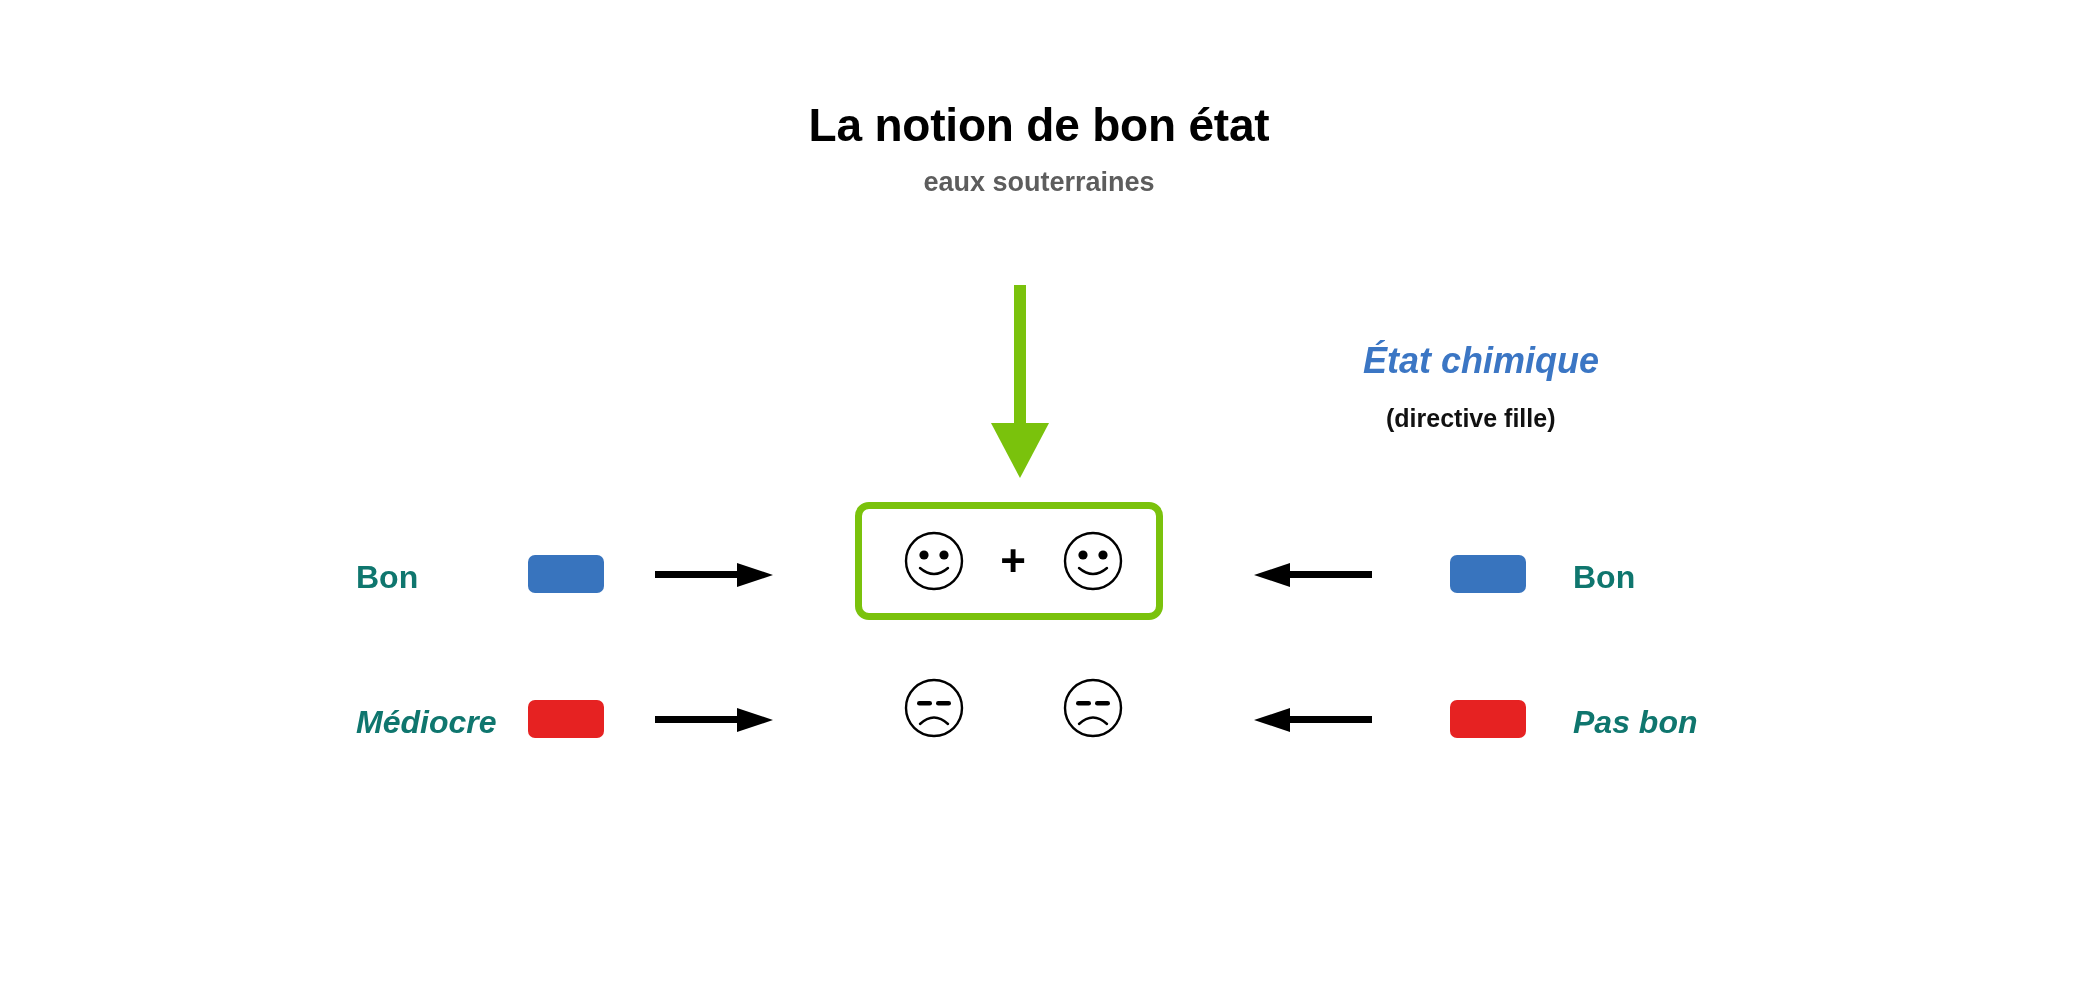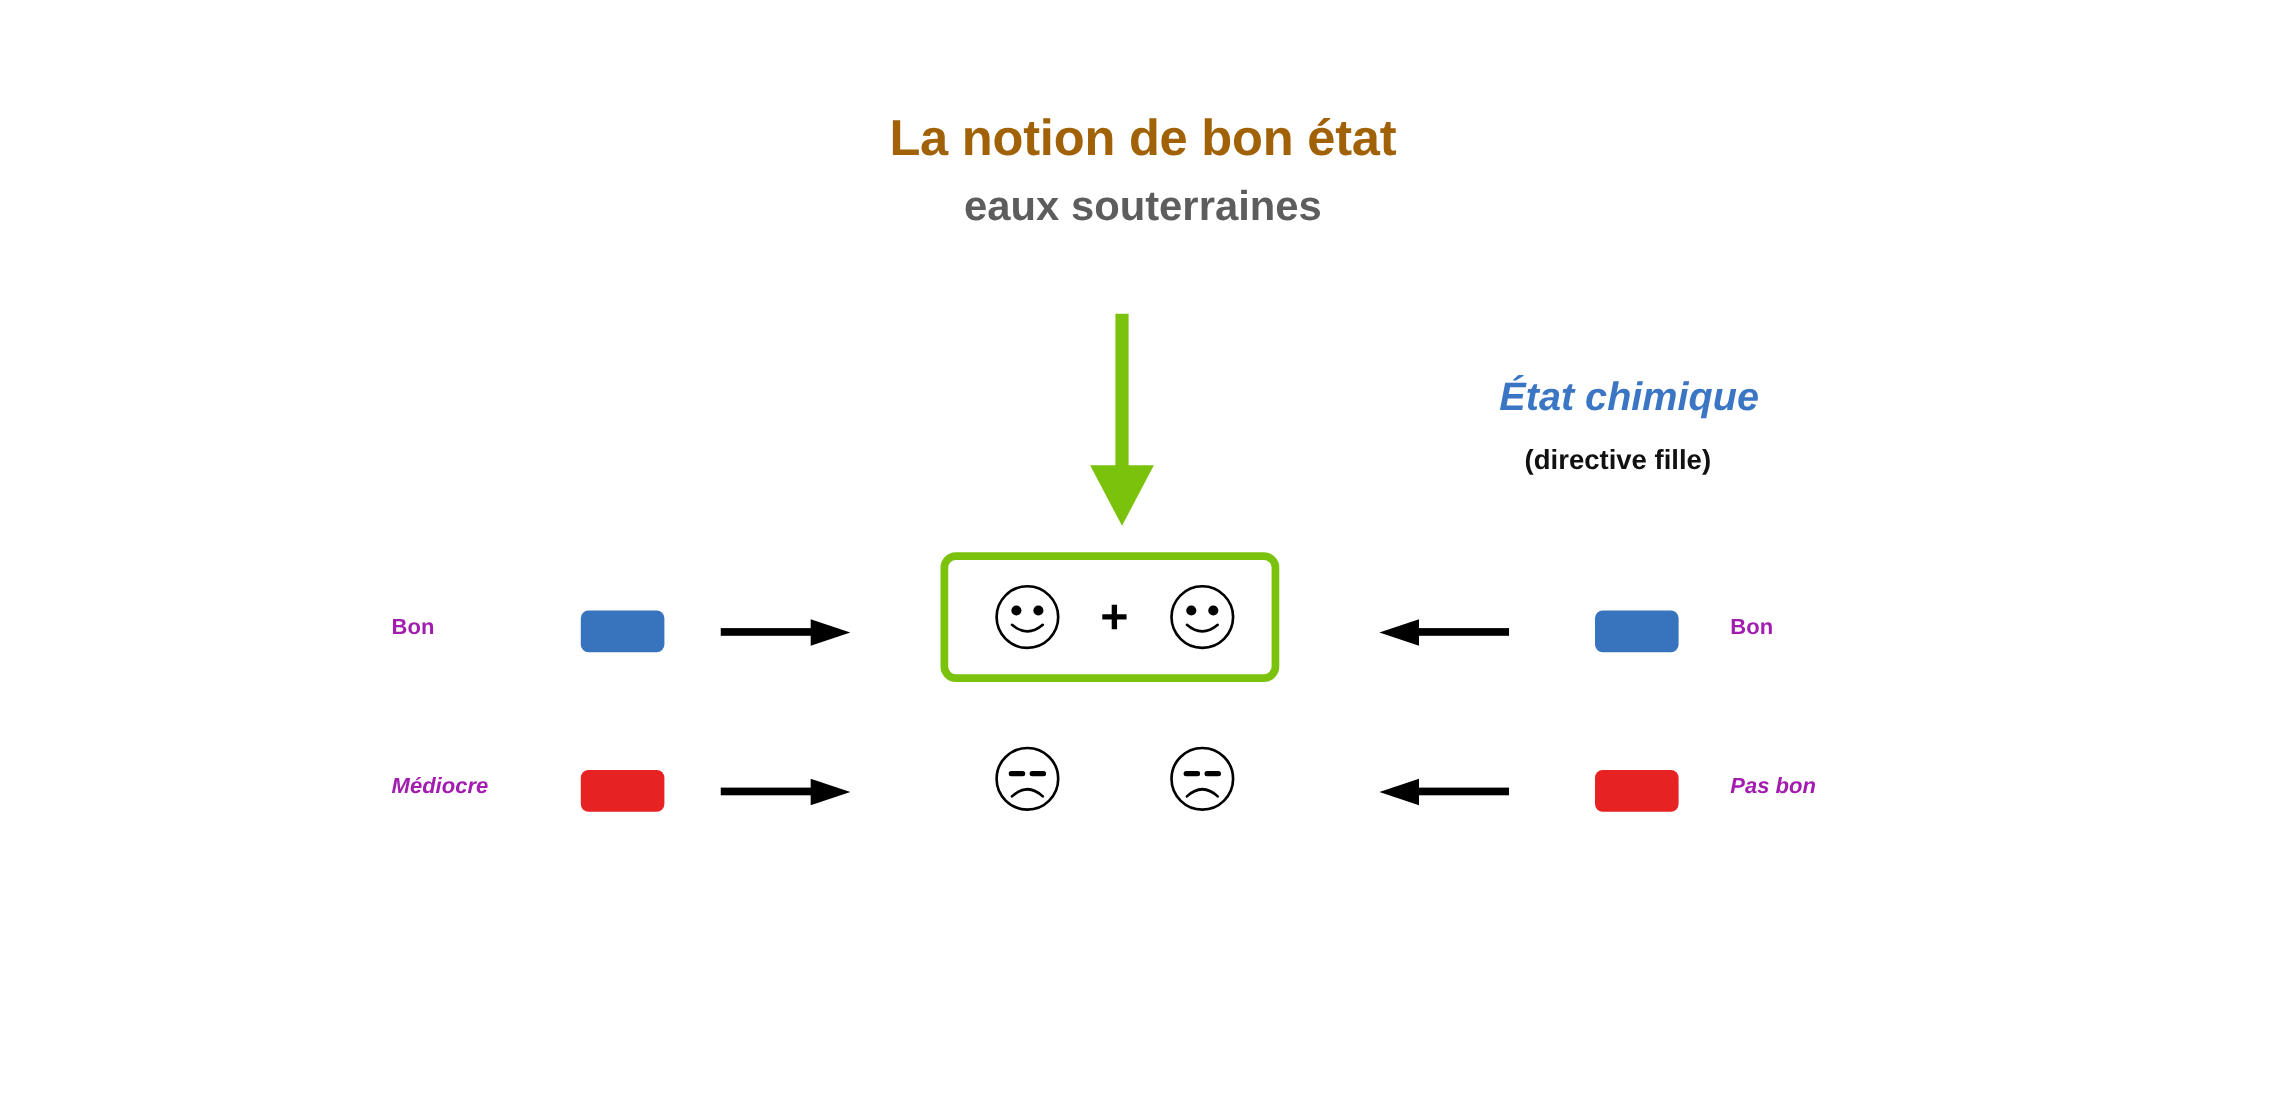--- a/index.html
+++ b/index.html
@@ -17,34 +17,34 @@
     background: #ffffff;
     overflow: hidden;
   }
 
   
   .title {
     position: absolute;
     left: 0;
     width: 2078px;
     text-align: center;
-    color: #a16207;
+    color: #000000;
     font-weight: bold;
     font-size: 46px;
     letter-spacing: -0.2px;
     top: 98px;
   }
   .subtitle {
     position: absolute;
     left: 0;
     width: 2078px;
     text-align: center;
     color: #5d5d5d;
     font-weight: bold;
-    font-size: 38px;
+    font-size: 27px;
     top: 167px;
   }
 
   
   .col-head {
     position: absolute;
     font-weight: bold;
     font-size: 36px;
     white-space: nowrap;
   }
@@ -110,22 +110,22 @@
     font-size: 44px;
     font-weight: bold;
     color: #000000;
     line-height: 52px;
   }
 
   
   .row-label {
     position: absolute;
     font-weight: bold;
-    font-size: 20px;
-    color: #a21caf;
+    font-size: 32px;
+    color: #0f766e;
     white-space: nowrap;
   }
   .label-left-1  { left: 356px; top: 559px; }
   .label-left-2  { left: 356px; top: 704px; font-style: italic; }
   .label-right-1 { left: 1573px; top: 559px; }
   .label-right-2 { left: 1573px; top: 704px; font-style: italic; }
 
   
   .swatch {
     position: absolute;

